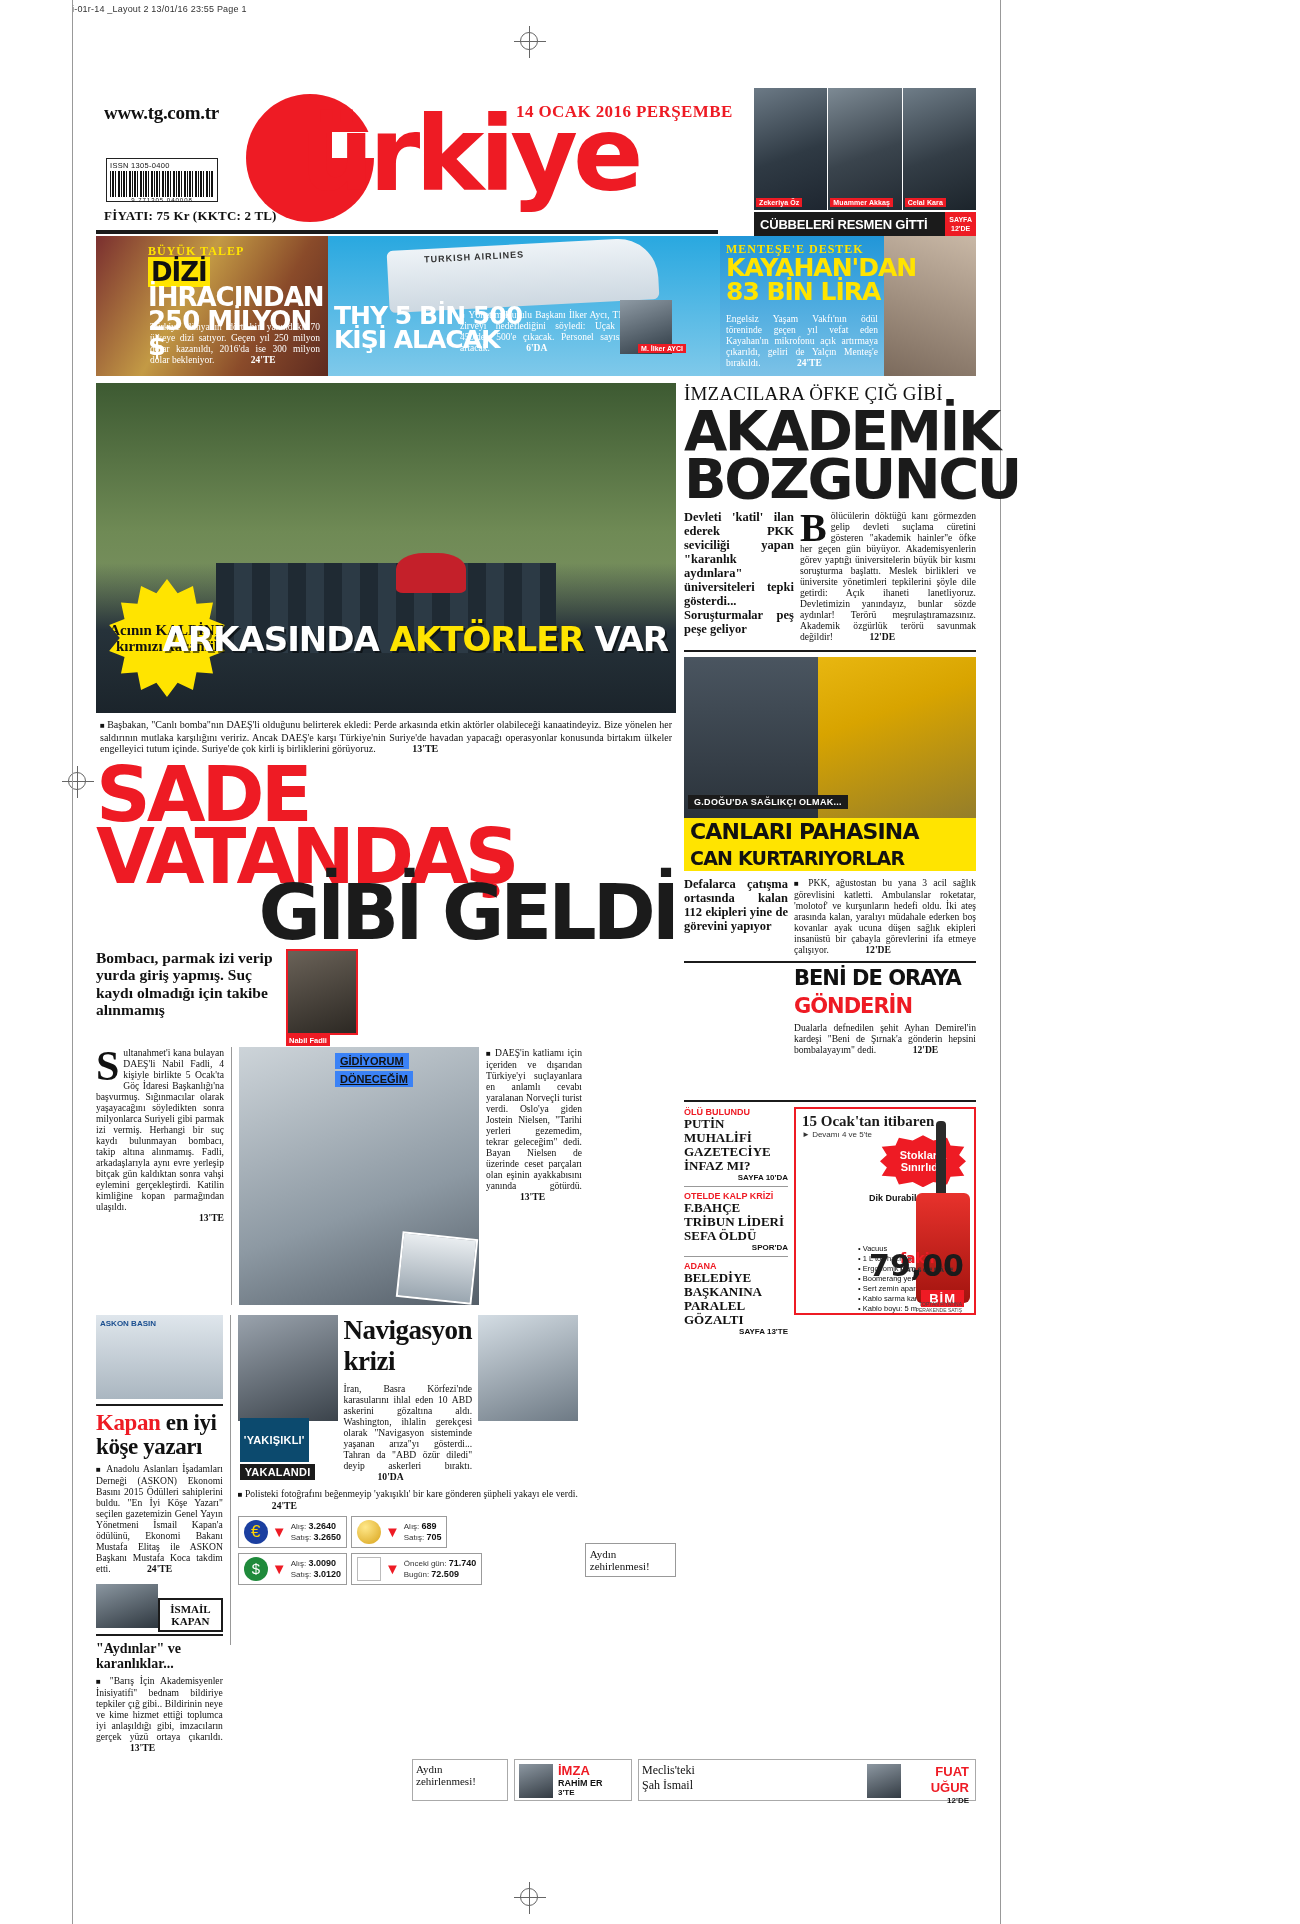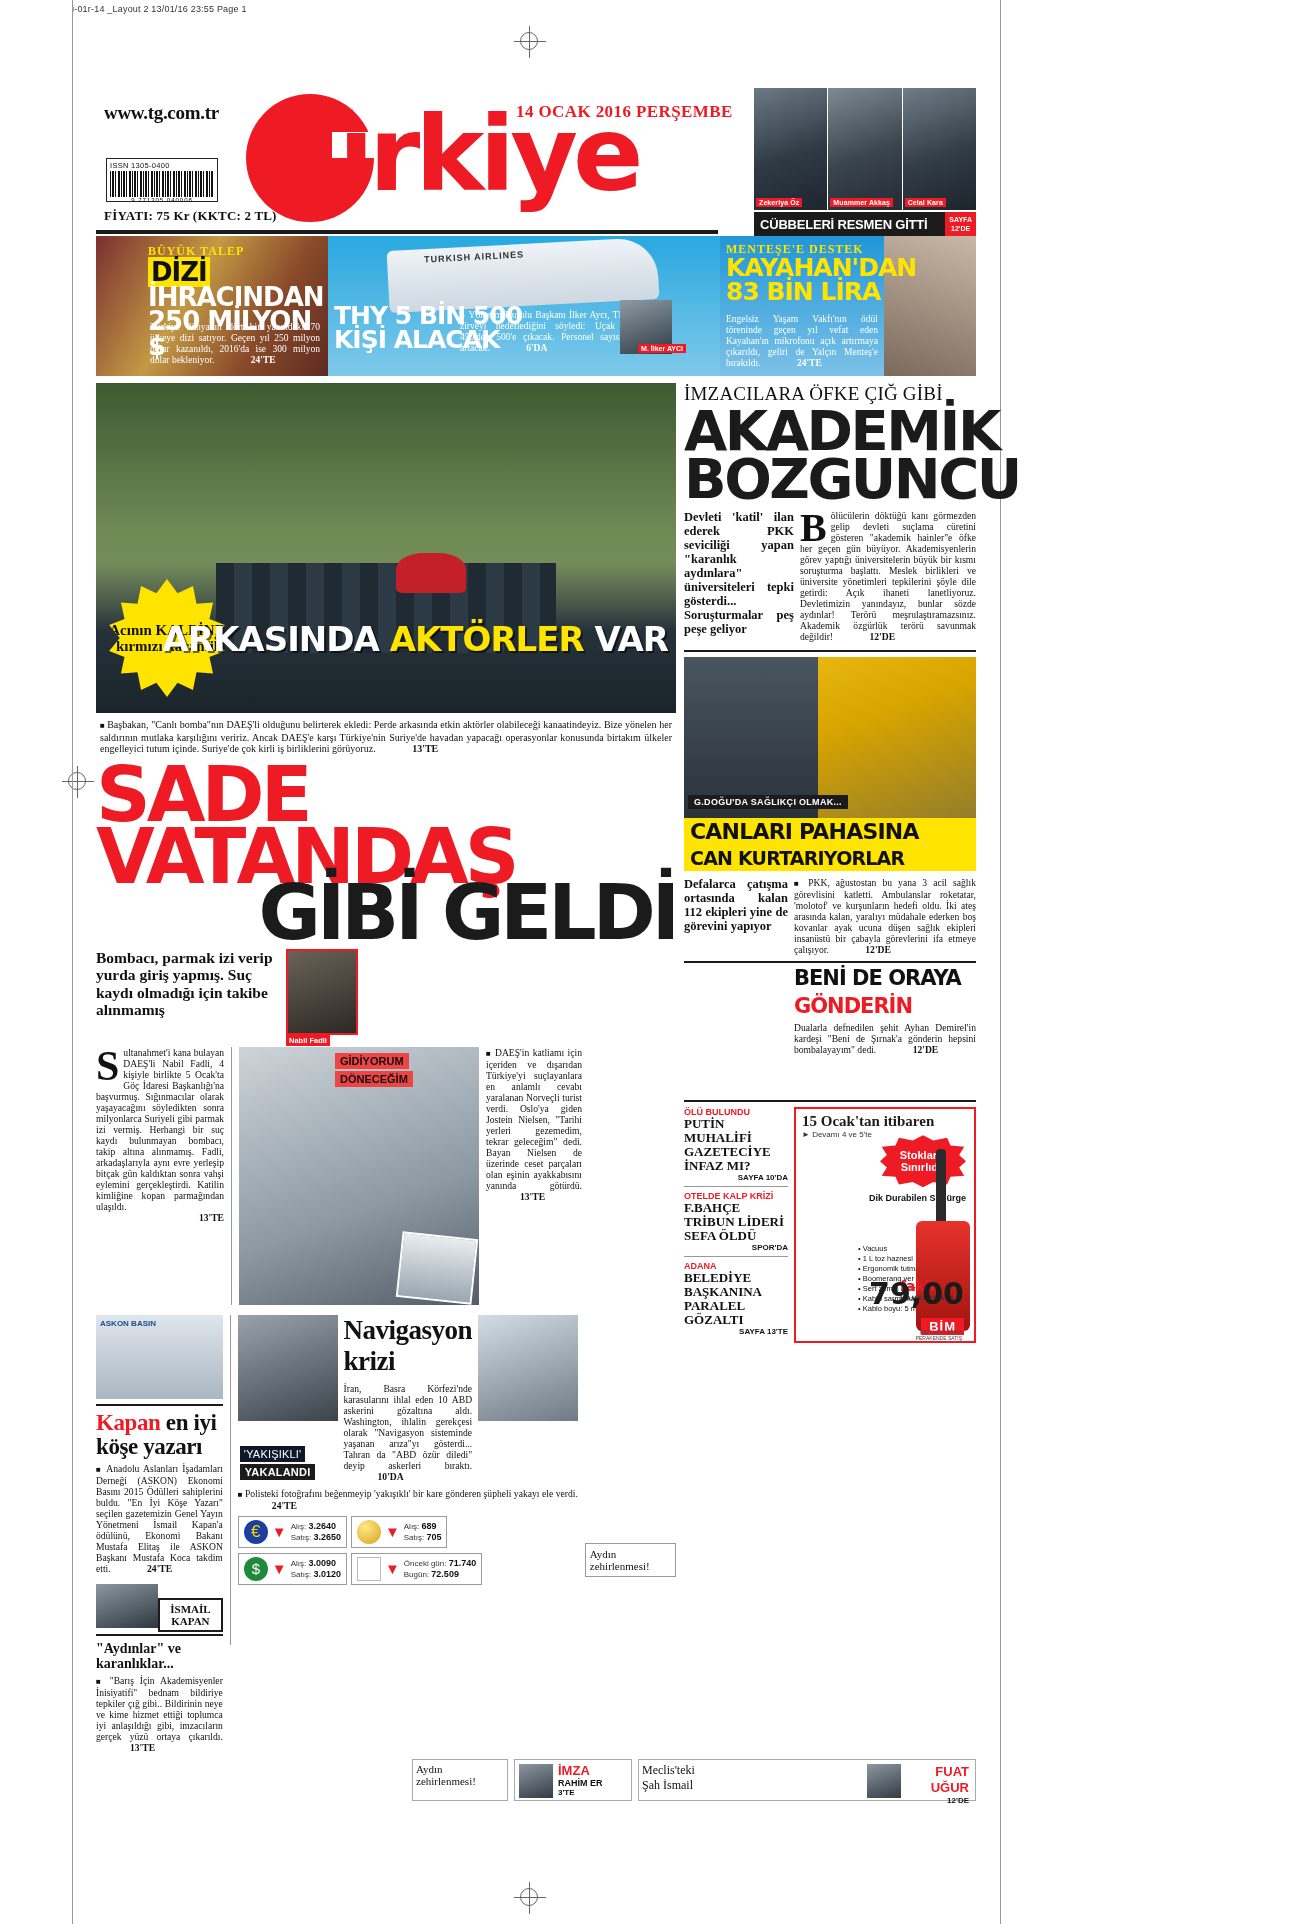--- a/index.html
+++ b/index.html
@@ -172,30 +172,30 @@
   .dropcap:first-letter {
     float:left; font-size:42px; line-height:34px; font-weight:bold;
     padding:2px 4px 0 0; font-family:"Liberation Serif", serif;
   }
   .body-sm {
     font-family:"Liberation Serif", serif; font-size:9.6px; line-height:11px;
     text-align:justify;
   }
 
   .tag-red {
-    display:inline-block; background:#0f172a; color:#fff; font-weight:normal;
-    font-size:8px; padding:2px 4px; letter-spacing:.2px;
+    display:inline-block; background:#0c4a6e; color:#fff; font-weight:bold;
+    font-size:8px; padding:16px 4px; letter-spacing:.2px;
   }
   .tag-blk {
     display:inline-block; background:#1b1b1b; color:#fff; font-weight:bold;
     font-size:9px; padding:2px 5px; letter-spacing:.2px;
   }
   .tag-yellow {
-    display:inline-block; background:#ef4444; color:#111; font-weight:bold;
-    font-size:11px; padding:2px 5px;
+    display:inline-block; background:#3b82f6; color:#111; font-weight:bold;
+    font-size:11px; padding:2px 5px;text-decoration:underline;
   }
 
   .hr-blk { height:2px; background:#1b1b1b; margin:5px 0; }
   .hr-thin { height:1px; background:#999; margin:4px 0; }
   .vr { width:1px; background:#999; }
 
   
   .r-kicker {
     font-family:"Liberation Serif", serif; font-size:19px; letter-spacing:.2px;
   }
@@ -252,21 +252,21 @@
   .tk-gold { background:radial-gradient(circle at 35% 30%, #ffe88a, #d9a31a); }
   .tk-chart { background:#ffffff; border:1px solid #bbb; border-radius:0;
      position:relative; }
   .arrow-d { color:#ee1b24; font-size:15px; line-height:12px; font-weight:bold; }
   .tk-rows { font-family:"Liberation Sans", sans-serif; font-size:8px; line-height:10px; }
   .tk-rows b { font-size:9px; }
   .tk-lbl { color:#333; }
 
   
   .ad {
-    border:2px solid #ee1b24; height:236px; position:relative; background:#fff;
+    border:2px solid #ee1b24; height:208px; position:relative; background:#fff;
     overflow:hidden;
   }
   .ad-head {
     font-family:"Liberation Serif", serif; font-weight:bold; font-size:15px;
     color:#1b1b1b; padding:4px 6px 0 6px;
   }
   .ad-sub { font-size:8px; padding:0 6px; color:#333; }
   .ad-burst {
     position:absolute; right:8px; top:26px; width:86px; height:52px;
     background:#ee1b24; color:#fff; font-weight:bold; font-size:11px;

